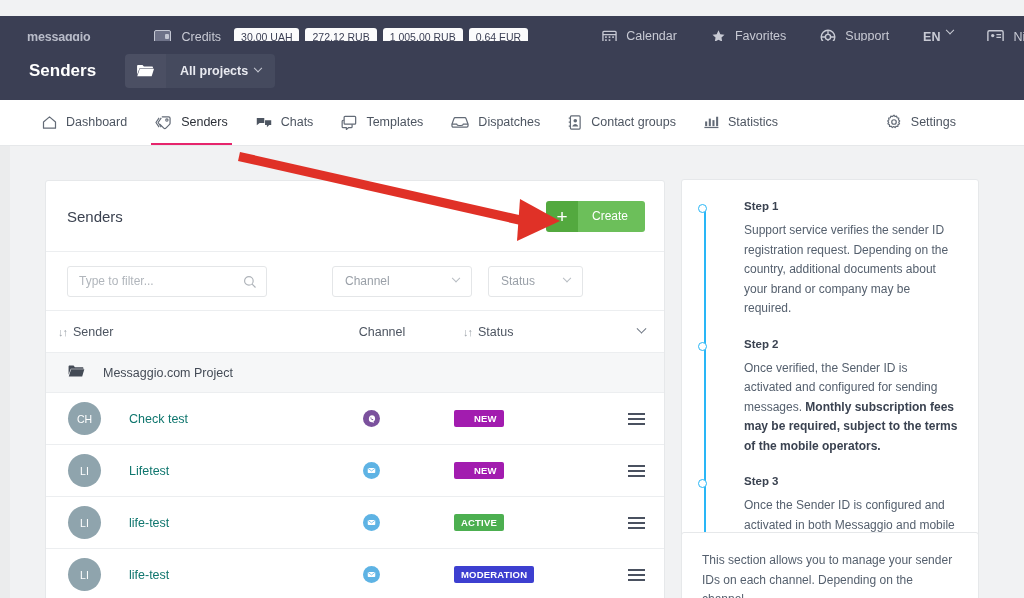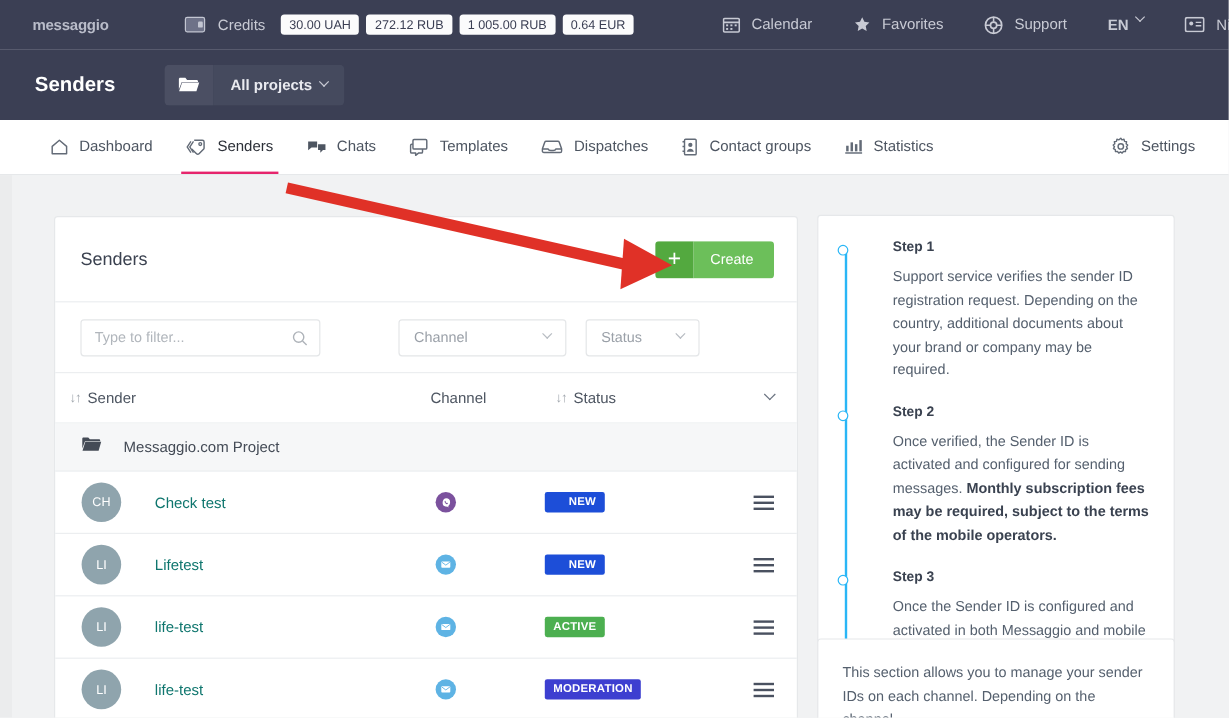--- a/index.html
+++ b/index.html
@@ -7,21 +7,21 @@
     width: 1024px; height: 598px;
     overflow: hidden;
     background: #f1f2f3;
     font-family: "Liberation Sans", sans-serif;
     -webkit-font-smoothing: antialiased;
   }
   .app { position: relative; width: 1024px; height: 598px; }
 
   
   .topbar {
-    position: absolute; left: 0; top: 0; width: 1024px; height: 41px;
+    position: absolute; left: 0; top: 16px; width: 1024px; height: 41px;
     background: #3b3f54;
     display: flex; align-items: center;
   }
   .logo {
     margin-left: 27px; width: 82px; height: 16px;
     display: flex; align-items: center; justify-content: center;
     color: #b9bcc9; font-size: 12.5px; letter-spacing: -0.2px;
     font-weight: bold;
   }
   .credits-wrap { display: flex; align-items: center; margin-left: 63px; }
@@ -57,21 +57,21 @@
 
   
   .subhead {
     position: absolute; left: 0; top: 41px; width: 1024px; height: 59px;
     background: #3b3f54; display: flex; align-items: center;
   }
   .subhead-title {
     margin-left: 29px; color: #ffffff; font-size: 17px; font-weight: bold;
   }
   .proj-picker {
-    margin-left: 41px; display: flex; align-items: stretch; height: 34px;
+    margin-left: 29px; display: flex; align-items: stretch; height: 34px;
     border-radius: 4px; overflow: hidden; cursor: pointer;
   }
   .proj-folder {
     width: 41px; background: #4b4f63;
     display: flex; align-items: center; justify-content: center;
   }
   .proj-name {
     background: #454a5e; color: #e9eaf0; font-size: 12.5px; font-weight: bold;
     display: flex; align-items: center; padding: 0 14px 0 14px;
   }
@@ -87,21 +87,21 @@
     color: #4d5561; font-size: 12.5px; cursor: pointer; margin-right: 28px;
     white-space: nowrap;
   }
   .mn-item .mn-ico { margin-right: 9px; display: flex; align-items: center; }
   .mn-item.active { color: #2c3038; font-weight: normal; }
   .mn-item.active::after {
     content: ""; position: absolute; left: -4px; right: -4px; bottom: 0;
     height: 2.5px; background: #e6256c;
   }
   .mn-first { margin-left: 42px; }
-  .mn-settings { margin-left: auto; margin-right: 28px; }
+  .mn-settings { margin-left: auto; margin-right: 68px; }
 
   
   .content {
     position: absolute; left: 0; top: 146px; width: 1024px; height: 452px;
     background: #f1f2f3;
   }
   .card {
     background: #fff; border: 1px solid #e6e8ea; border-radius: 3px;
   }
   .left-card {
@@ -185,21 +185,21 @@
     color: #fff; font-size: 10.5px; display: flex;
     align-items: center; justify-content: center; flex: none;
   }
   .rname { font-size: 12.5px; color: #0f766e; margin-left: 28px; width: 190px; }
   .rchan { width: 105px; display: flex; justify-content: center; }
   .badgewrap { width: 128px; margin-left: 30px; display: flex; }
   .badge {
     font-size: 9.5px; color: #fff; font-weight: bold; letter-spacing: .2px;
     padding: 4px 7px 3px; border-radius: 2px; line-height: 1;
   }
-  .b-new { background: #1d4ed8; padding-left: 20px; }
+  .b-new { background: #a21caf; padding-left: 20px; }
   .b-active { background: #4caf50; }
   .b-moderation { background: #3d3fd0; }
   .burger { margin-left: auto; display: flex; flex-direction: column; gap: 3px; cursor: pointer; }
   .burger span { display: block; width: 17px; height: 2px; background: #4a5160; }
 
   
   .ci { width: 17px; height: 17px; border-radius: 50%; display:flex; align-items:center; justify-content:center; }
   .ci-viber { background: #7b519d; }
   .ci-sms { background: #5eb3e4; }
 

